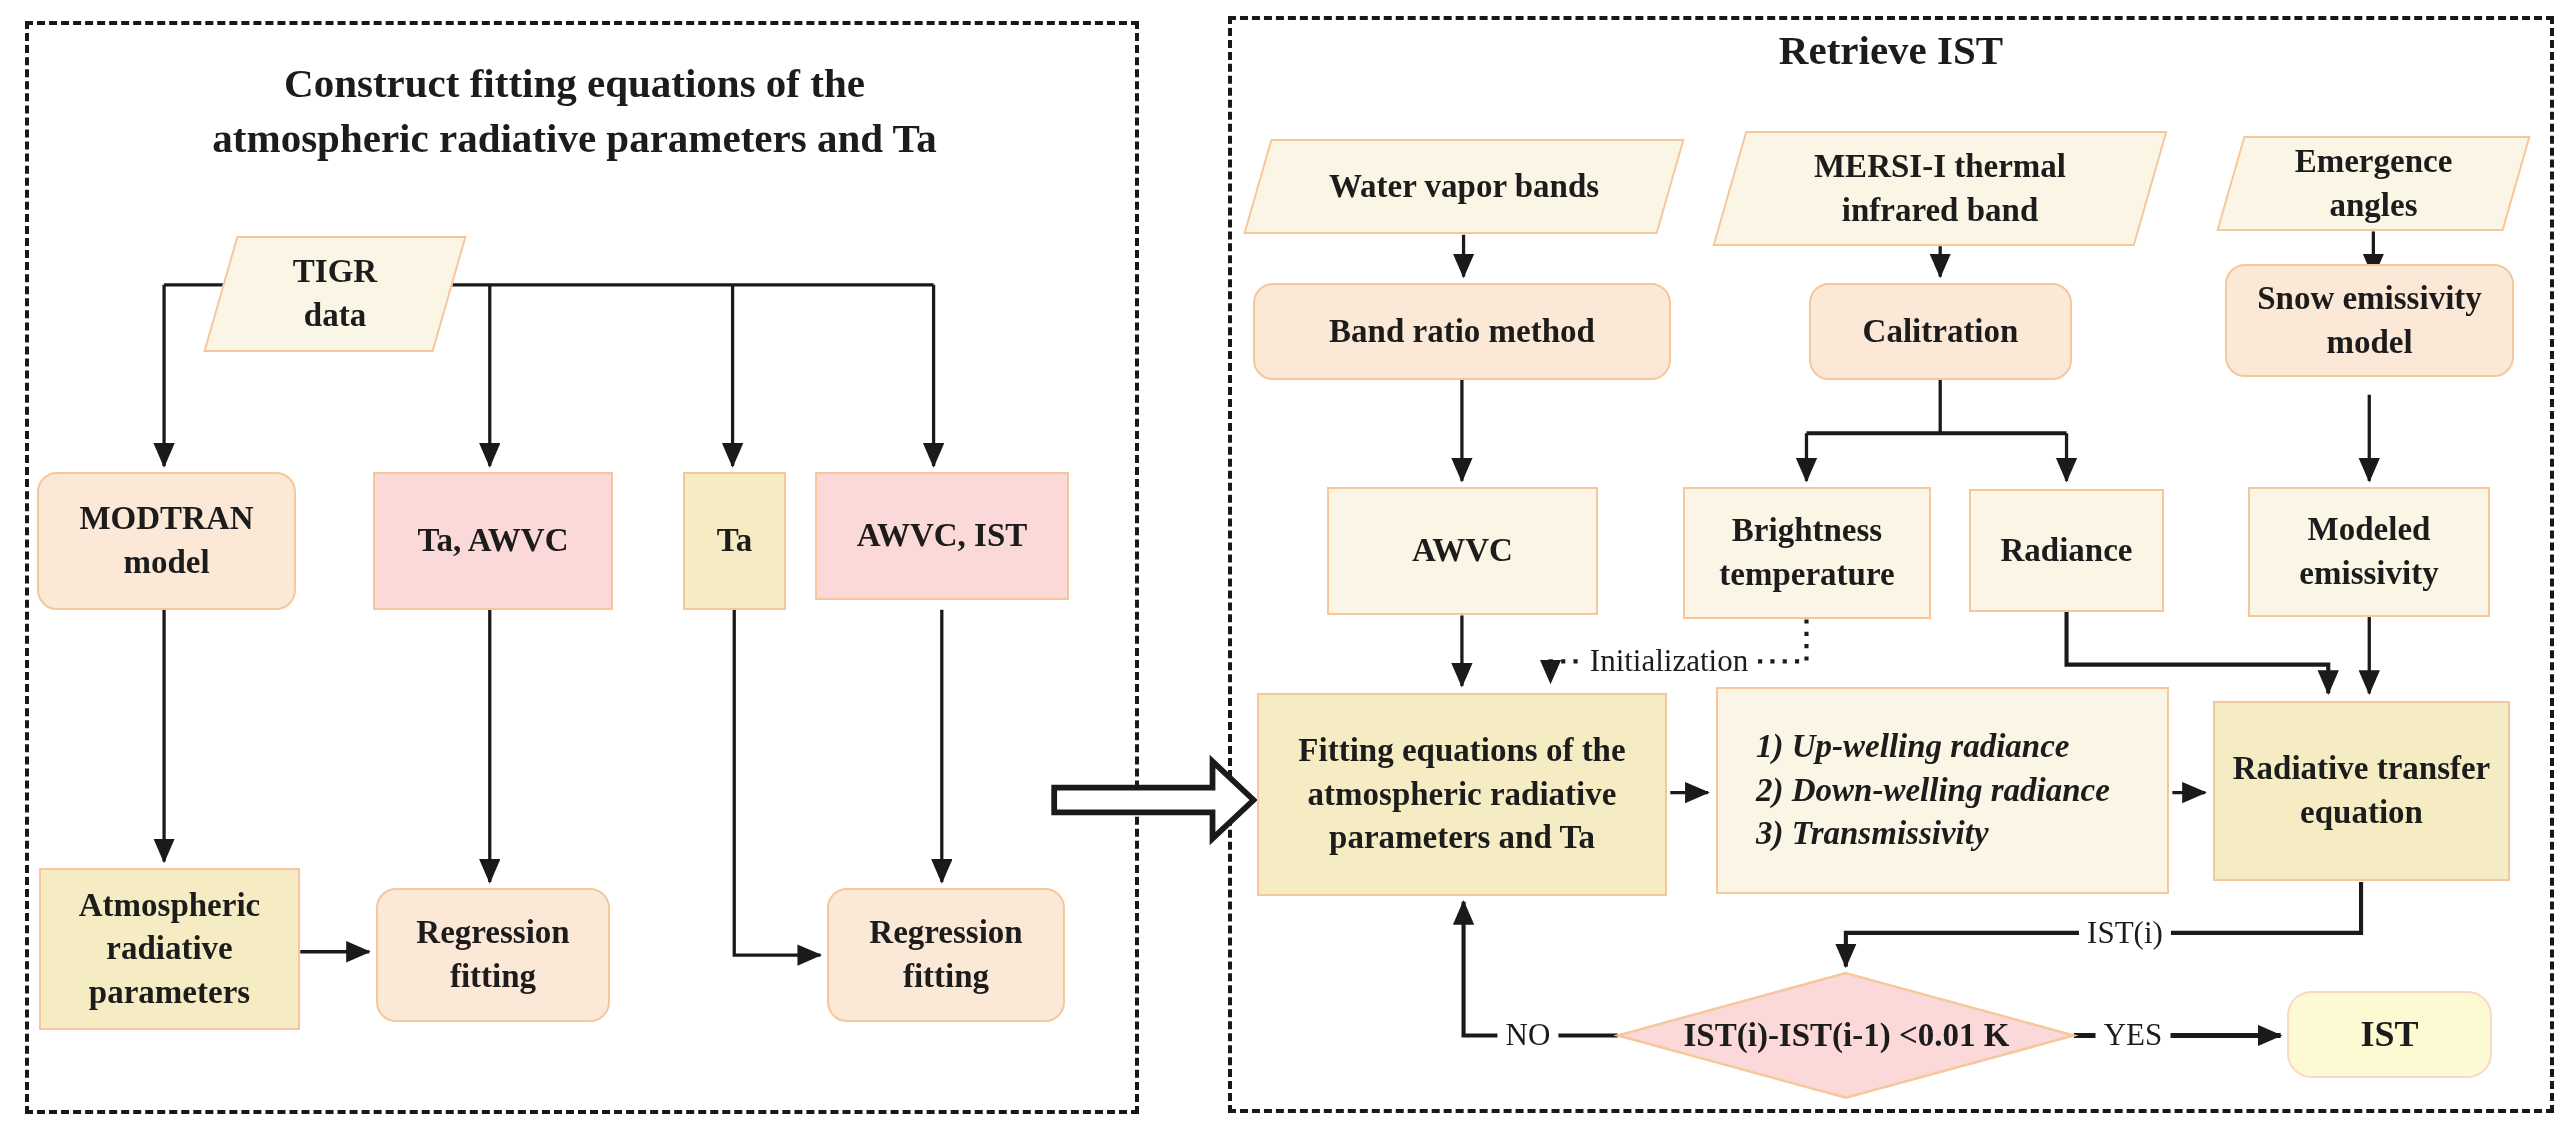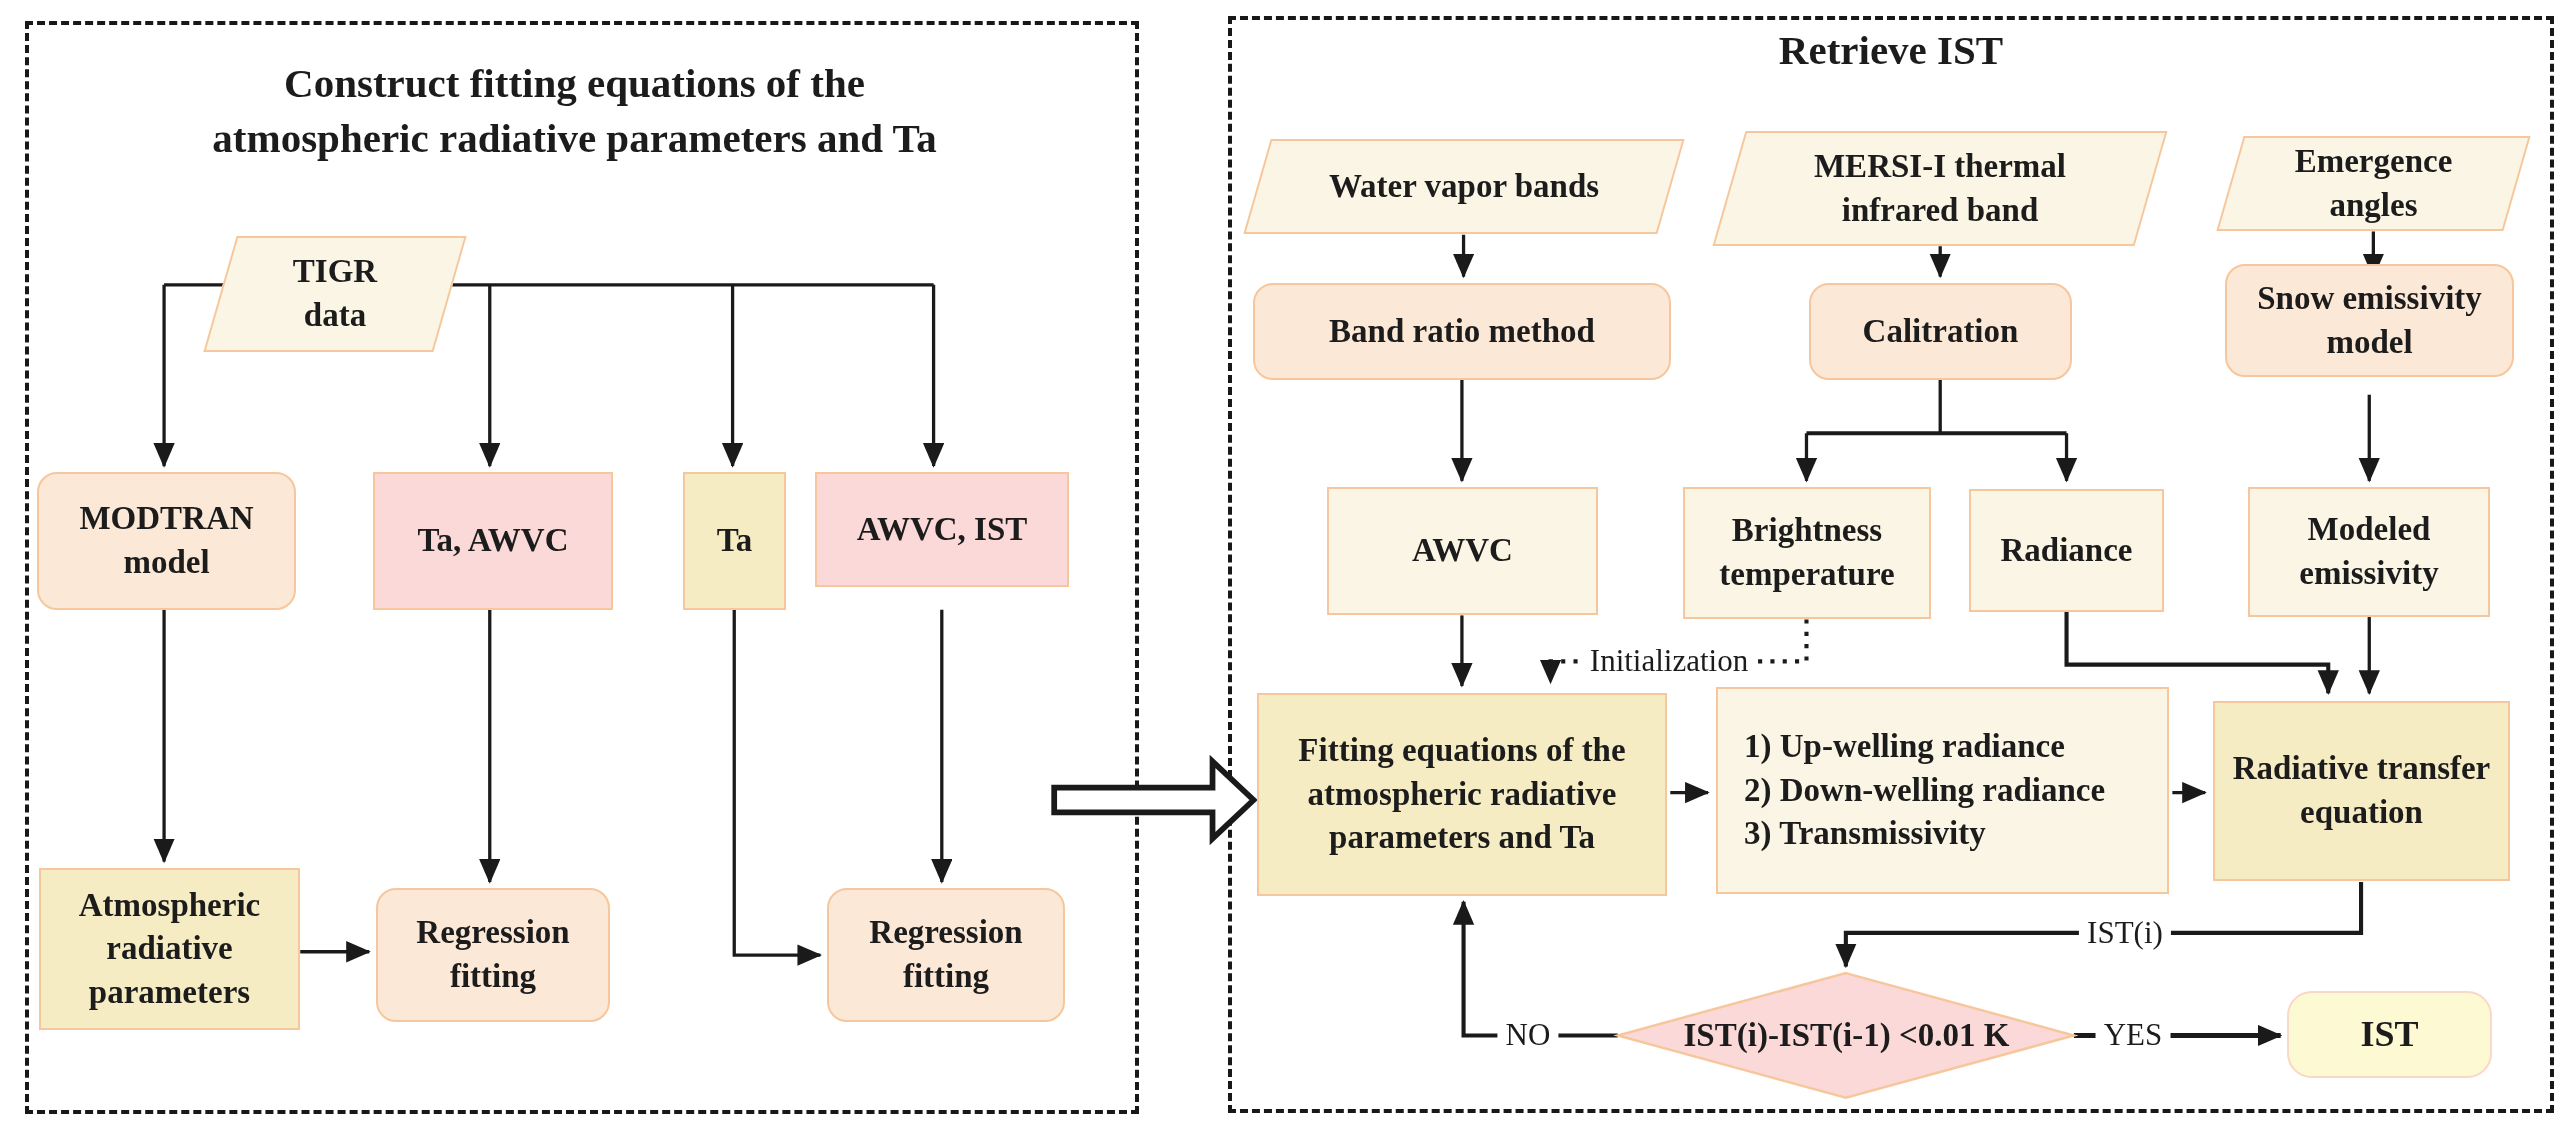--- a/index.html
+++ b/index.html
@@ -18,21 +18,21 @@
   .pale-yellow{background:var(--pale_yellow);border-color:var(--border_soft);border-radius:24.6px;}
   .para{position:absolute;z-index:2;}
   .para-bg{position:absolute;left:0;top:0;right:0;bottom:0;transform:skewX(-16deg);
            background:var(--cream);border:2.5px solid var(--border_orange);box-sizing:border-box;}
   .para-label{position:relative;width:100%;height:100%;display:flex;align-items:center;justify-content:center;
               text-align:center;white-space:pre-line;font-weight:bold;font-size:33px;line-height:1.32;}
   .decision-label{position:absolute;display:flex;align-items:center;justify-content:center;text-align:center;
                   font-weight:bold;font-size:33px;z-index:3;}
   .edge-label{position:absolute;transform:translate(-50%,-50%);background:#ffffff;padding:1.6px 8.2px;
               font-size:31px;font-weight:normal;z-index:3;white-space:nowrap;}
-  .list-node{justify-content:flex-start;text-align:left;padding-left:26px;}
+  .list-node{justify-content:flex-start;text-align:left;padding-left:38px;font-style:italic;}
   svg.wires{position:absolute;left:0;top:0;z-index:1;}
   .ln{stroke:var(--line);stroke-width:4;fill:none;}
   .w5{stroke-width:5;}
   .w6{stroke-width:6;}
   .dotted{stroke-dasharray:5 10;stroke-width:5;}
   .diamond{fill:var(--pink);stroke:var(--border_orange);stroke-width:3;}
   .block-arrow{fill:#ffffff;stroke:var(--line);stroke-width:7;stroke-linejoin:miter;}
 </style>
 </head>
 <body>
@@ -89,21 +89,21 @@
   <div class="para" style="left:220px;top:236px;width:230px;height:116px;">
     <div class="para-bg"></div>
     <div class="para-label">TIGR
 data</div>
   </div>
 
   <div class="node peach" style="left:37px;top:472px;width:259px;height:138px;">MODTRAN
 model</div>
   <div class="node pink" style="left:373px;top:472px;width:240px;height:138px;">Ta, AWVC</div>
   <div class="node yellow" style="left:683px;top:472px;width:103px;height:138px;">Ta</div>
-  <div class="node pink" style="left:815px;top:472px;width:254px;height:115px;">AWVC, IST</div>
+  <div class="node pink" style="left:815px;top:472px;width:254px;height:128px;">AWVC, IST</div>
 
   <div class="node yellow" style="left:39px;top:868px;width:261px;height:162px;">Atmospheric
 radiative
 parameters</div>
   <div class="node peach" style="left:376px;top:888px;width:234px;height:134px;">Regression
 fitting</div>
   <div class="node peach" style="left:827px;top:888px;width:238px;height:134px;">Regression
 fitting</div>
 
   <div class="para" style="left:1257px;top:139px;width:414px;height:95px;">

